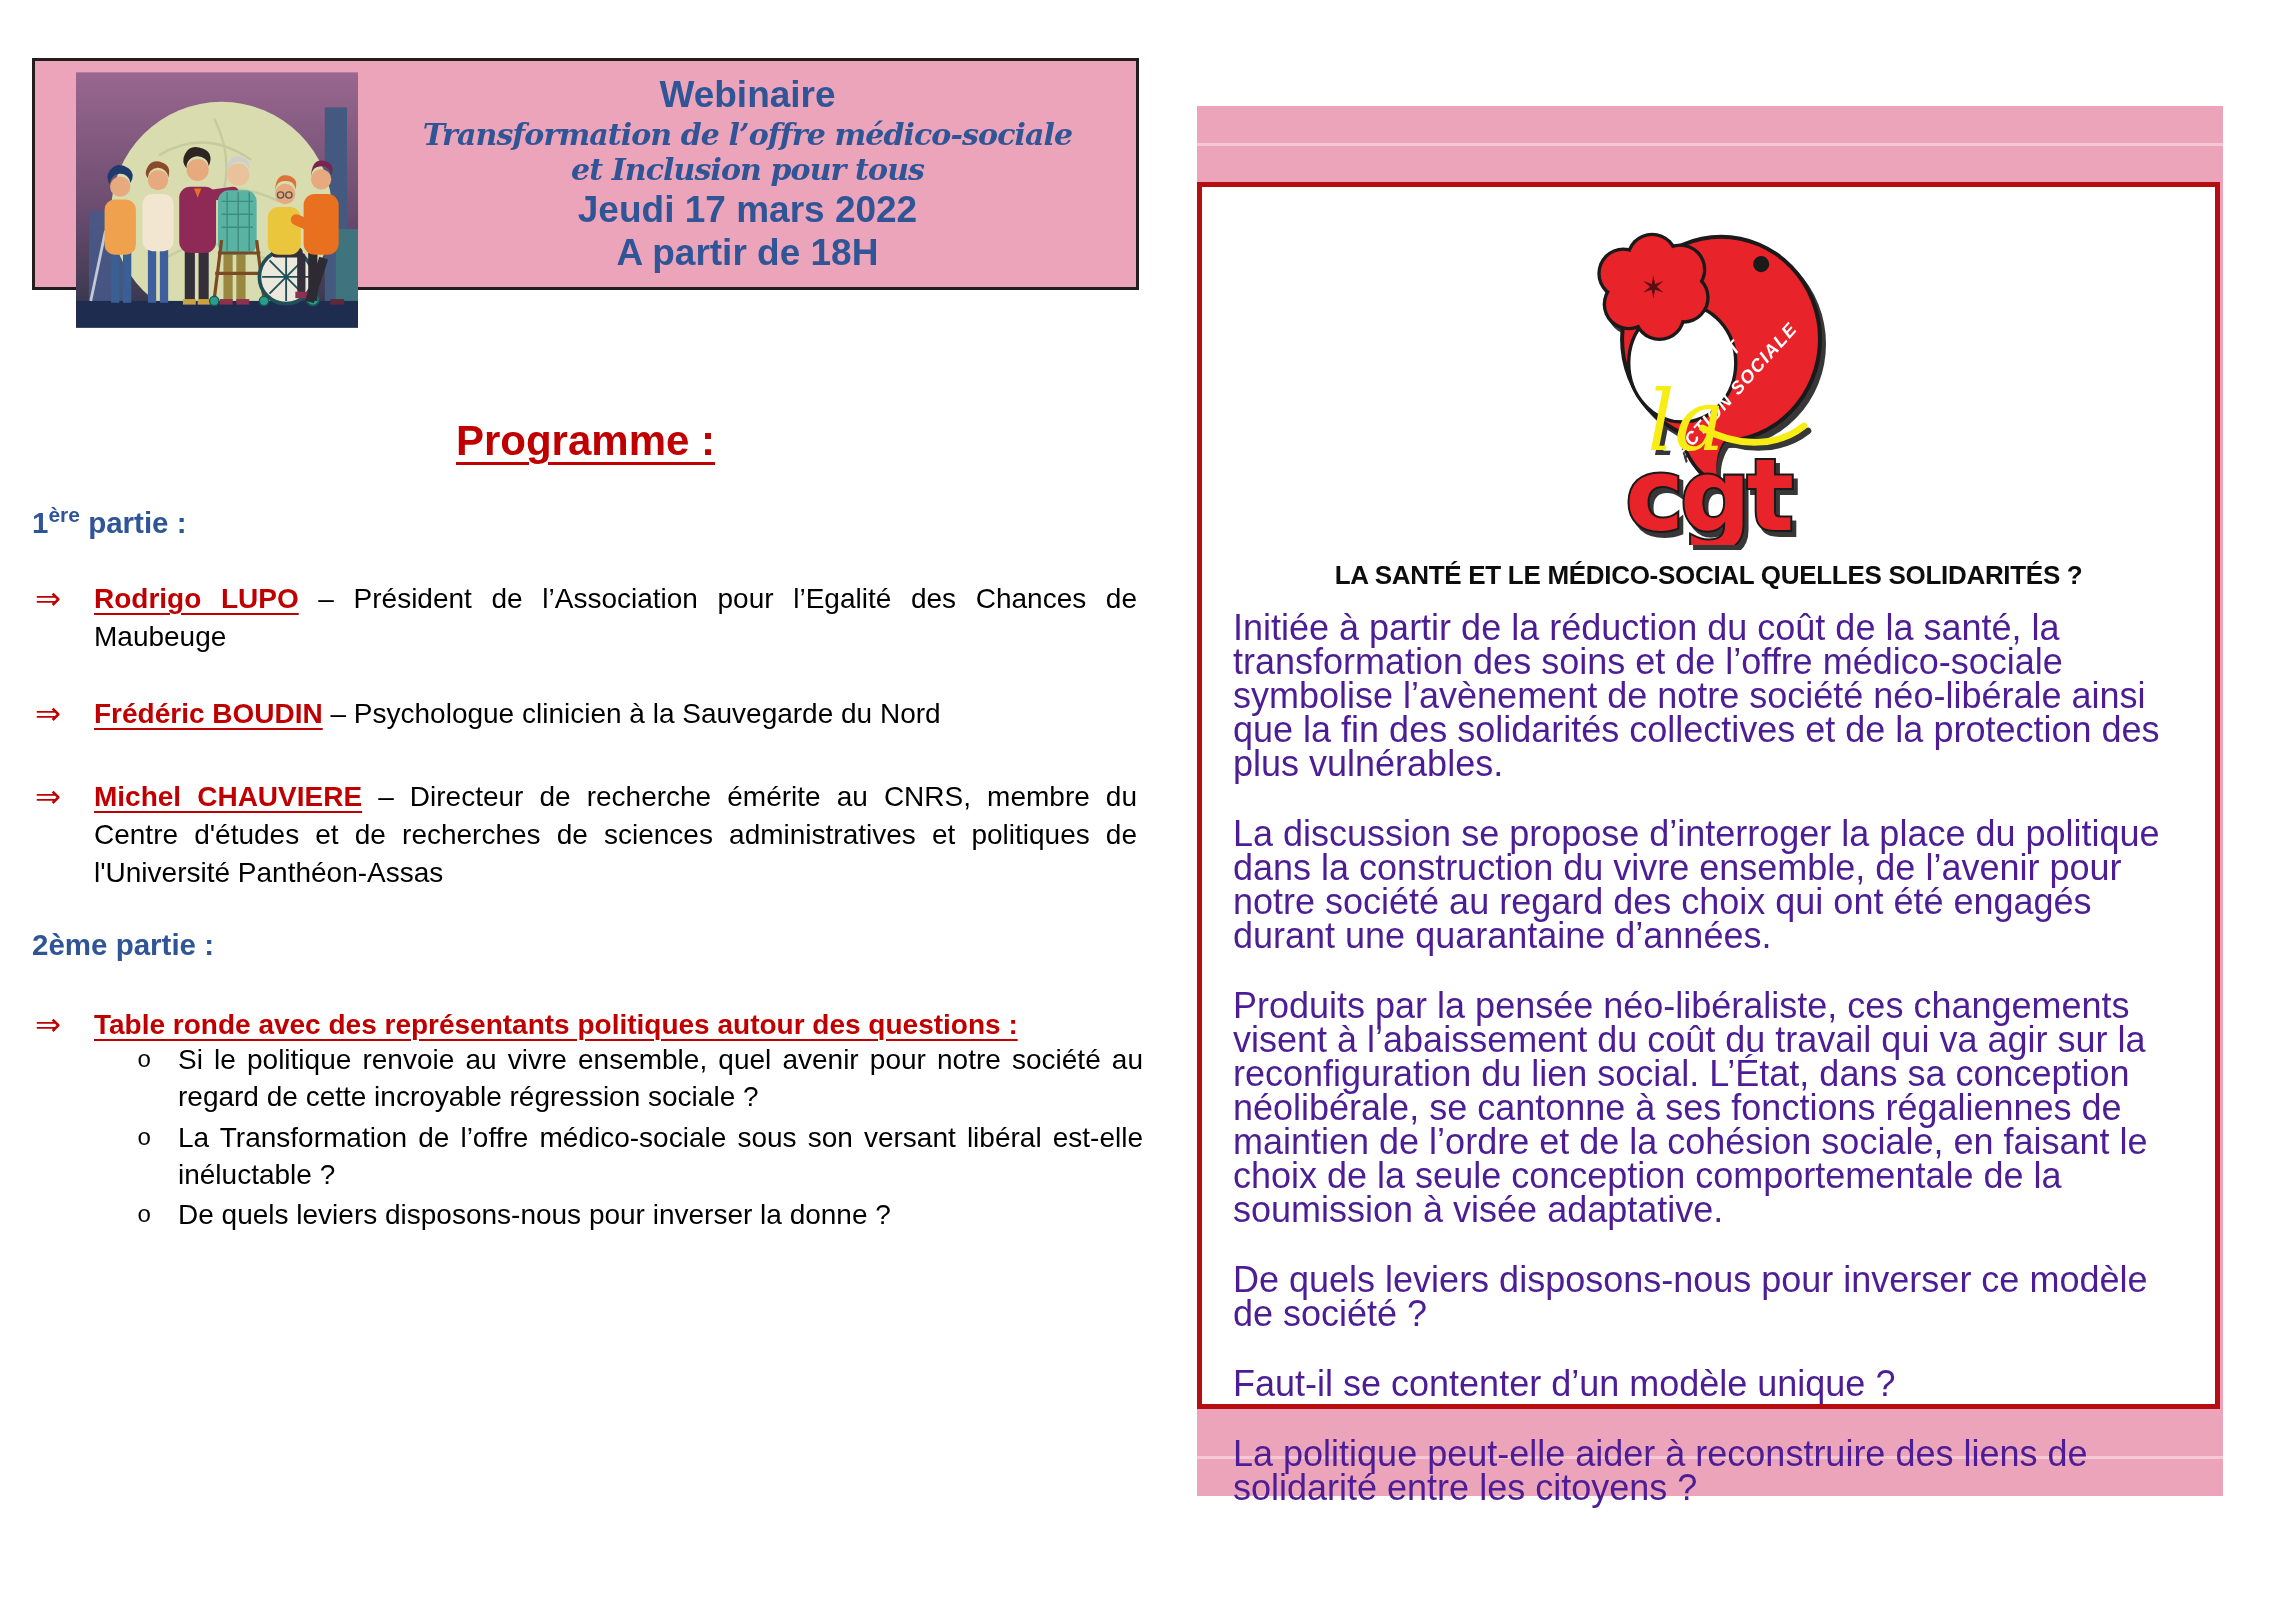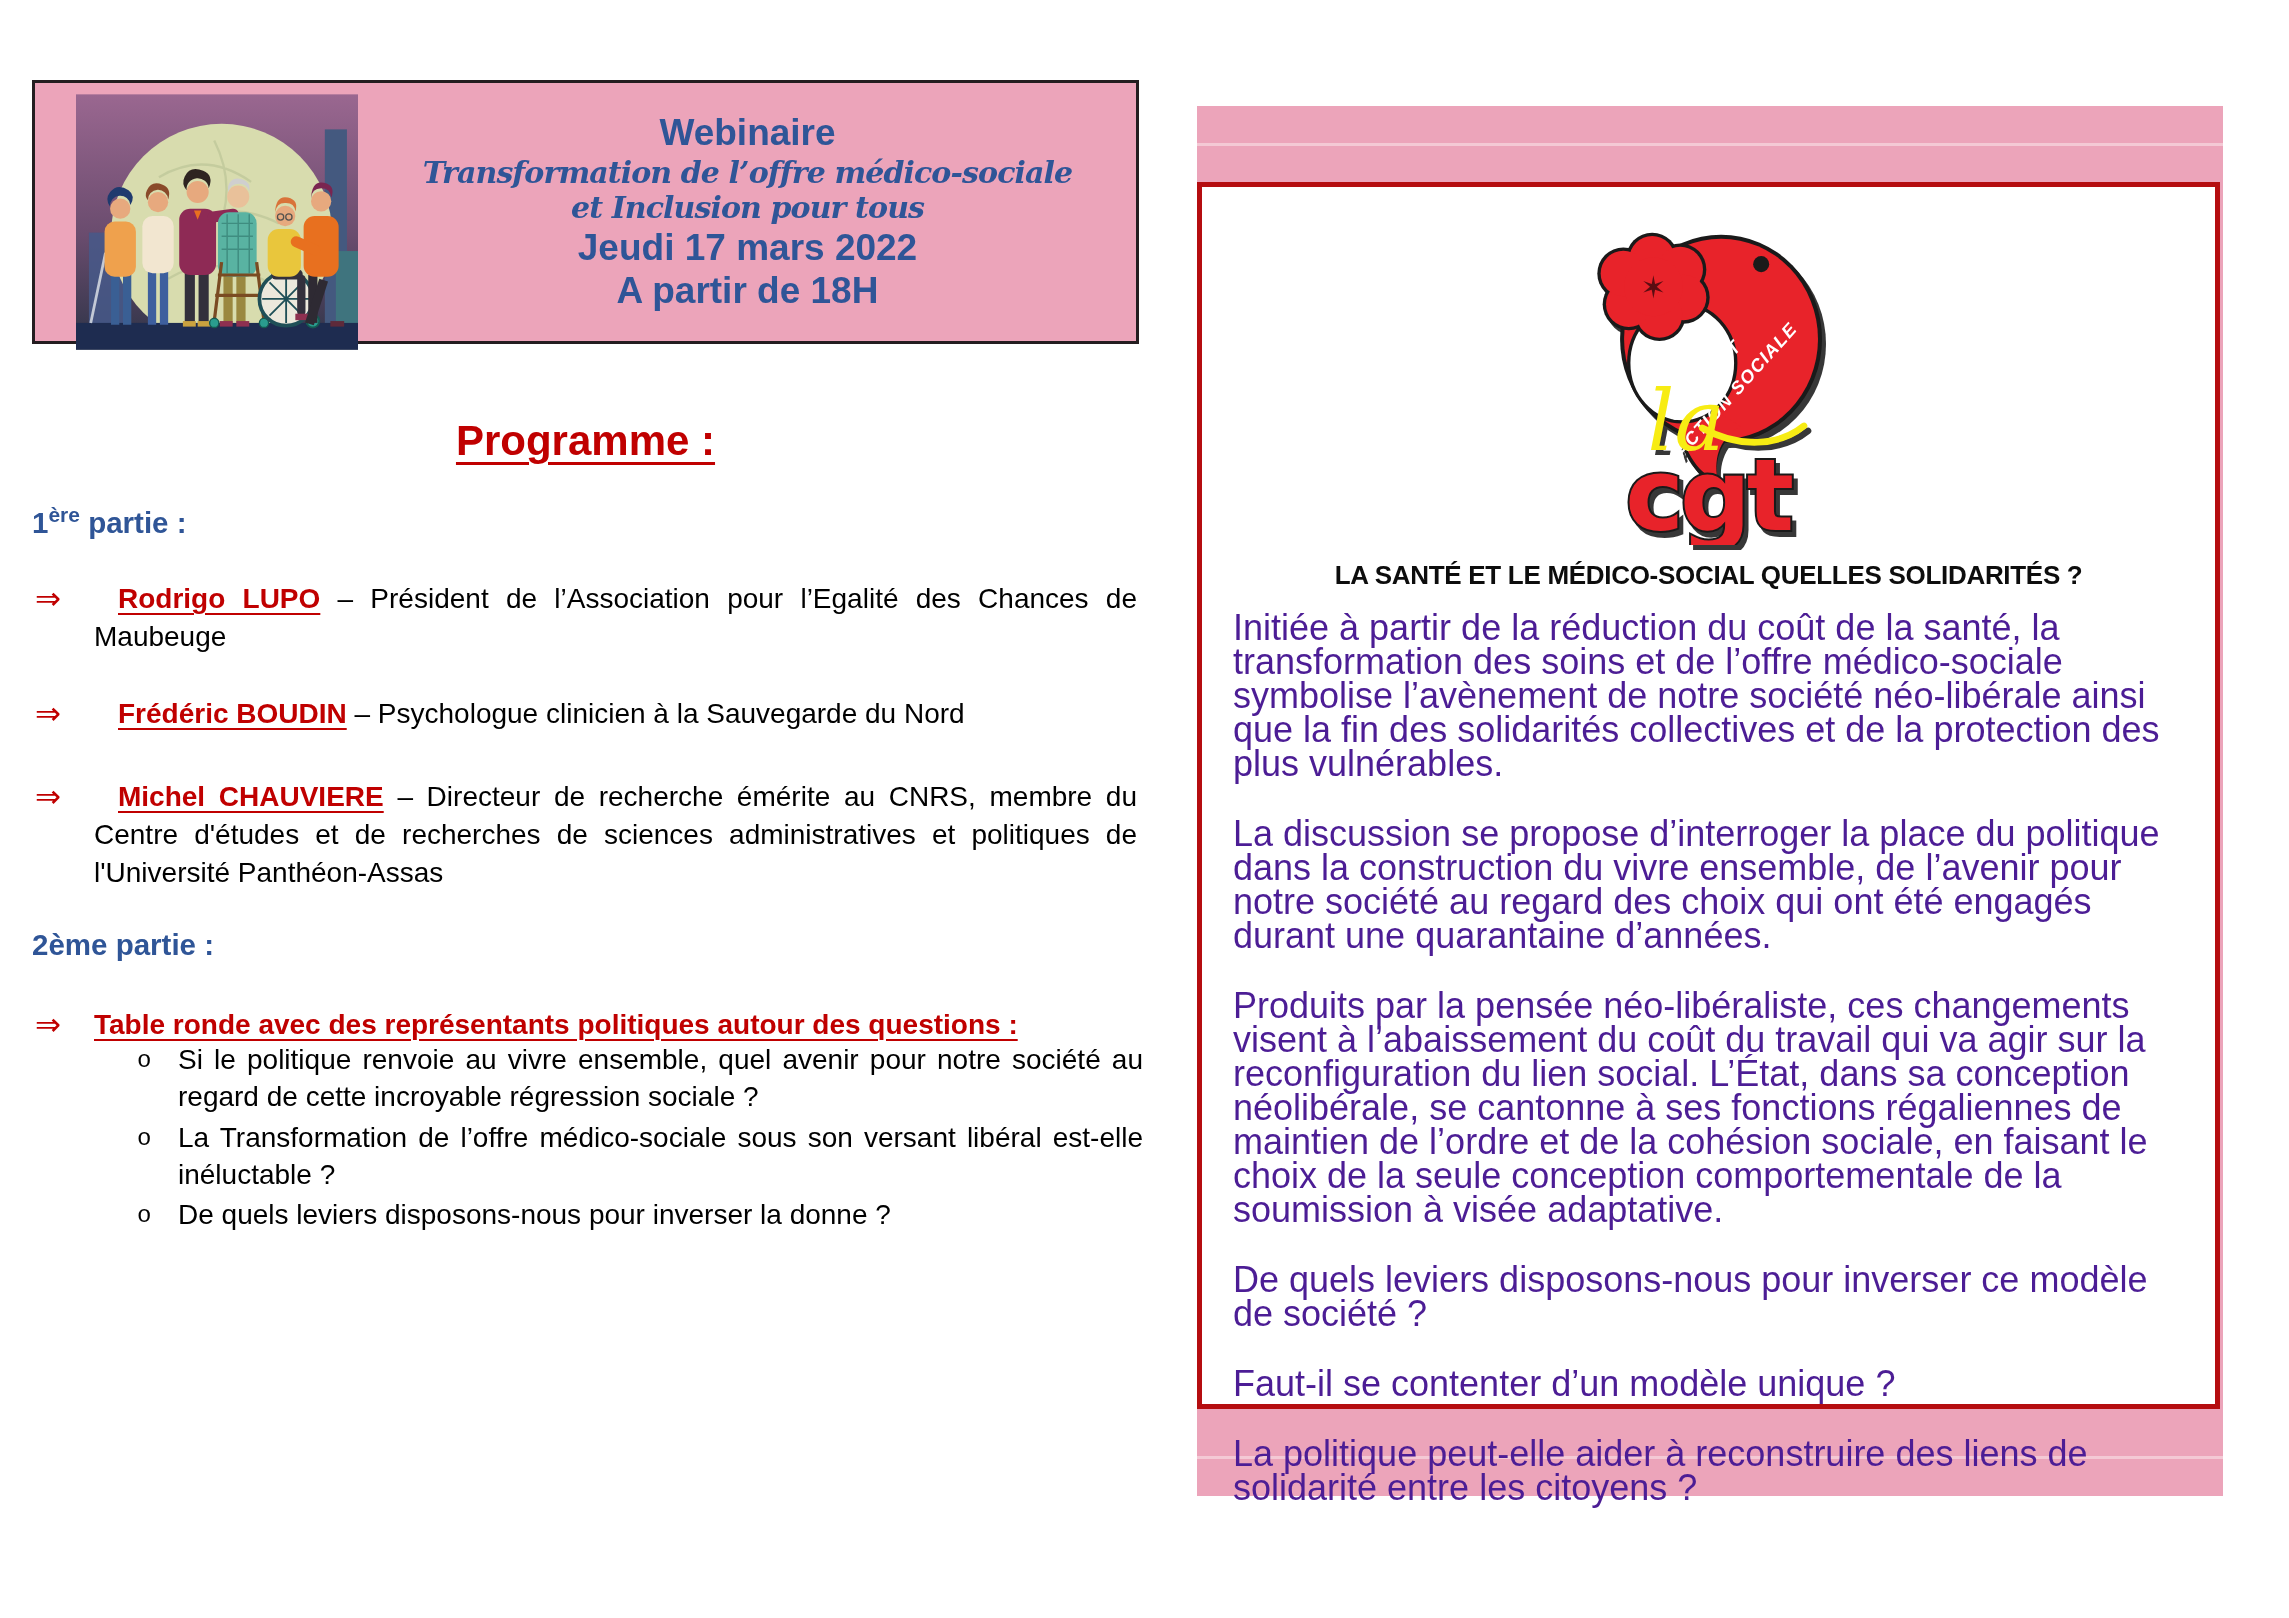--- a/index.html
+++ b/index.html
@@ -1,40 +1,40 @@
 <!DOCTYPE html>
 <html style="font-size:14.8px"><head>
 <meta charset="utf-8">
 <style>
   html,body{margin:0;padding:0;background:#ffffff;}
   .page{position:relative;width:2290px;height:1619px;background:#ffffff;overflow:hidden;
         font-family:"Liberation Sans",sans-serif;color:#000;}
 
   
-  .header-box{position:absolute;left:32px;top:80px;width:1107px;height:264px;
+  .header-box{position:absolute;left:32px;top:58px;width:1107px;height:232px;
               background:#eca4ba;border:3.7px solid #241d20;box-sizing:border-box;}
   .illustration{position:absolute;left:41px;top:11px;width:282px;height:256px;}
   .header-text{position:absolute;left:332px;top:0;width:761px;height:100%;
                display:flex;flex-direction:column;justify-content:center;align-items:center;
                text-align:center;color:#2f5597;line-height:1.18;}
   .h-kicker{font-size:37px;font-weight:bold;}
   .h-title{font-family:"DejaVu Serif",serif;font-style:italic;font-weight:bold;font-size:30px;letter-spacing:-0.9px;}
   .h-date,.h-time{font-size:37px;font-weight:bold;}
 
   
   .prog-heading{position:absolute;left:32px;top:417px;width:1107px;text-align:center;}
   .prog-heading span{color:#c00000;font-size:42px;font-weight:bold;
                      text-decoration:underline;text-decoration-thickness:2.8px;text-underline-offset:6.5px;}
   .partie{position:absolute;left:32px;color:#2f5597;font-size:29.5px;font-weight:bold;}
   .partie sup{font-size:21px;vertical-align:super;}
   .bullet{position:absolute;left:35px;width:1102px;display:flex;}
   .bullet .arrow{flex:0 0 59px;color:#c00000;font-size:31px;line-height:37px;}
   .bullet .btext{flex:1;font-size:28px;line-height:38px;text-align:justify;}
   .speaker-name{color:#c00000;font-weight:bold;text-decoration:underline;
-                text-decoration-thickness:1.8px;text-underline-offset:4.6px;margin-left:24px;}
+                text-decoration-thickness:1.8px;text-underline-offset:4.6px;}
   .tr-heading{color:#c00000;font-weight:bold;text-decoration:underline;
               text-decoration-thickness:1.8px;text-underline-offset:4.6px;}
   .subq-list{position:absolute;left:137px;top:1041px;width:1006px;}
   .subq{position:relative;padding-left:41px;font-size:28px;line-height:37px;
         text-align:justify;margin-bottom:3.7px;}
   .subq .o-marker{position:absolute;left:0;top:0.9px;font-size:24px;font-family:"Liberation Mono",monospace;}
 
   
   .right-panel{position:absolute;left:1197px;top:106px;width:1026px;height:1390px;background:#eca4ba;}
   .pink-line-top{position:absolute;left:0;top:37px;width:100%;height:2.8px;background:#f4c9d5;}

